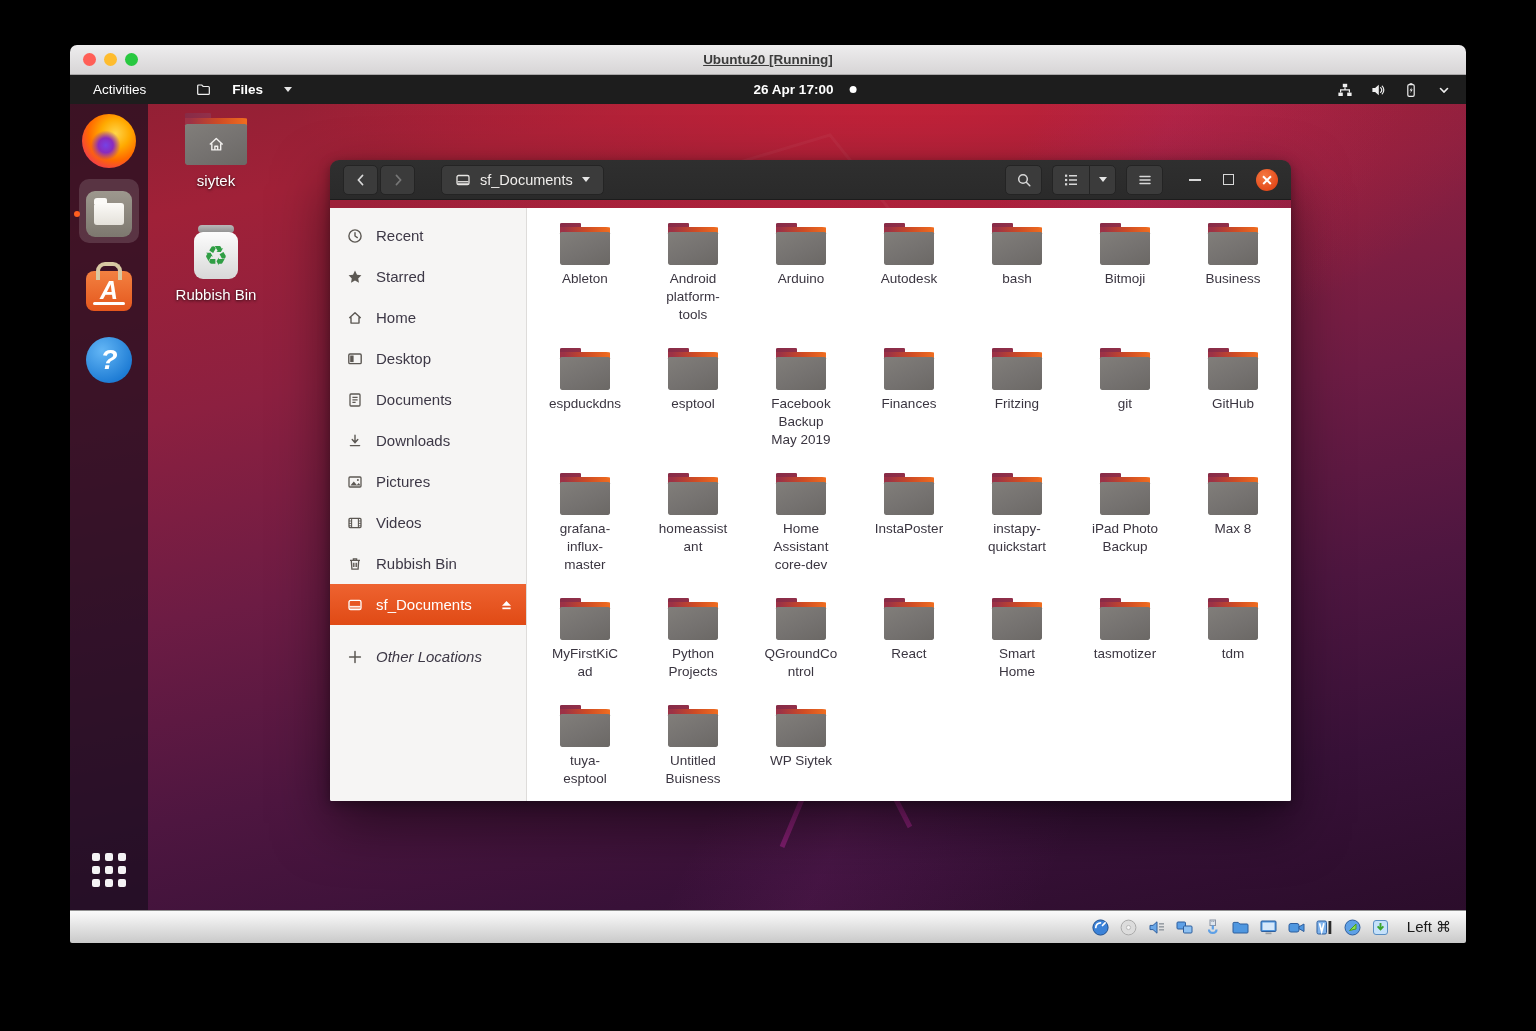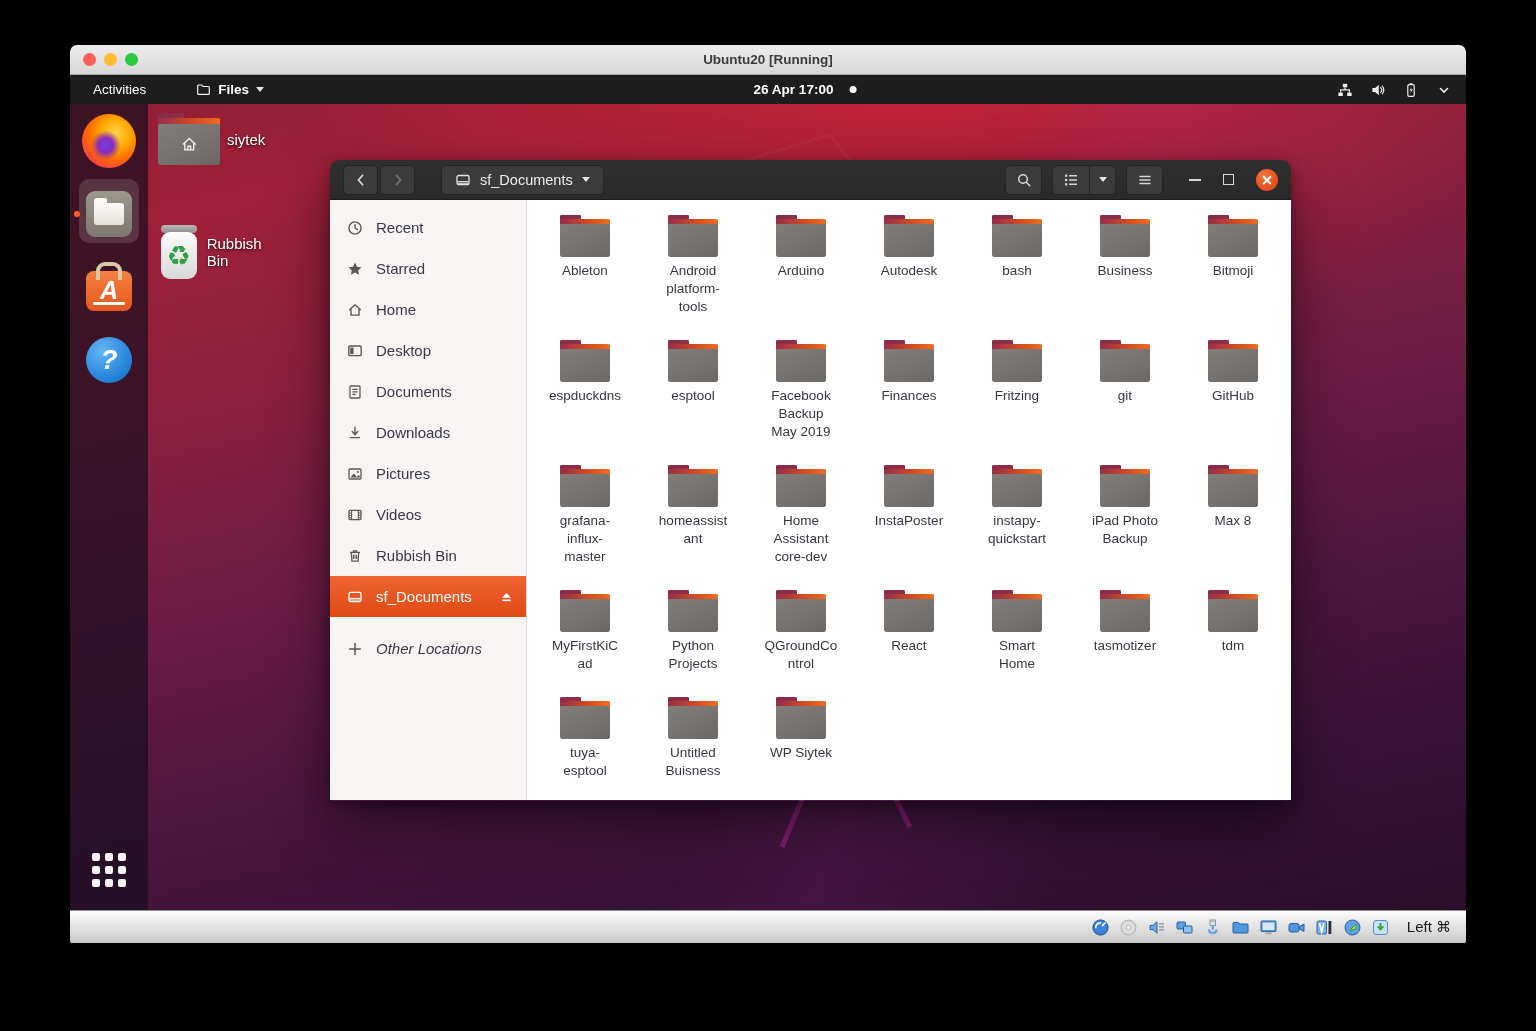--- a/index.html
+++ b/index.html
@@ -10,37 +10,37 @@
   
   .vm-window { position:absolute; left:70px; top:45px; width:1396px; height:898px;
     border-radius:7px 7px 2px 2px; overflow:hidden; box-shadow:0 18px 50px rgba(0,0,0,.55); }
 
   .mac-titlebar { position:relative; height:30px;
     background:linear-gradient(#eeedee,#d7d5d6); border-bottom:1px solid #a9a7a8;
     display:flex; align-items:center; }
   .traffic { display:flex; gap:8px; margin-left:13px; }
   .traffic span { width:13px; height:13px; border-radius:50%; display:block; }
   .mac-title { position:absolute; left:0; right:0; text-align:center; font-size:13.5px;
-    font-weight:bold; color:#3c3c3c; pointer-events:none; }
+    font-weight:bold; color:#3c3c3c; pointer-events:none;text-decoration:underline; }
 
   
   .desktop { position:relative; height:835px; overflow:hidden;
     background:
       radial-gradient(ellipse 1000px 520px at 60% -2%, rgba(205,34,56,.85), rgba(205,34,56,0) 62%),
       linear-gradient(168deg,#8e1f33 0%,#a02138 14%,#8c2040 32%,#6d1c44 50%,#4e1640 68%,#381138 84%,#2b0d2b 100%);
   }
   .desktop::after { content:""; position:absolute; inset:0; pointer-events:none;
     background:linear-gradient(115deg, transparent 55%, rgba(196,60,178,.10) 63%, transparent 76%); }
   .wp-pattern { position:absolute; left:0; top:0; pointer-events:none; }
 
   
   .topbar { position:relative; height:29px; background:#1d1d1d; color:#fff;
     display:flex; align-items:center; font-size:13.5px; z-index:30; }
   .tb-activities { margin-left:23px; cursor:pointer; }
-  .tb-appmenu { margin-left:50px; display:flex; align-items:center; gap:7px; cursor:pointer; font-weight:bold; }
+  .tb-appmenu { margin-left:50px; display:flex; align-items:center; gap:21px; cursor:pointer; font-weight:bold; }
   .tb-appmenu svg { width:15px; height:15px; }
   .caret-down { width:0; height:0; border-left:4px solid transparent; border-right:4px solid transparent;
     border-top:5px solid #e6e6e6; display:inline-block; }
   .tb-clock { position:absolute; left:50%; transform:translateX(-50%); margin-left:37px;
     display:flex; align-items:center; gap:16px; font-weight:bold; }
   .notif-dot { width:7px; height:7px; border-radius:50%; background:#fff; }
   .tb-indicators { position:absolute; right:14px; display:flex; align-items:center; gap:17px; }
   .tb-indicators svg { width:16px; height:16px; display:block; }
 
   
@@ -68,21 +68,21 @@
   .ic-software::after { content:""; position:absolute; bottom:6px; left:7px; right:7px; height:3px; background:#fff; border-radius:2px; }
   .ic-help { width:46px; height:46px; border-radius:50%;
     background:radial-gradient(circle at 35% 30%, #63b6f5, #1d7bd4 75%);
     display:flex; align-items:center; justify-content:center; color:#fff; font-size:28px; font-weight:bold; }
   .dock-spacer { flex:1; }
   .app-grid { width:78px; height:64px; display:flex; align-items:center; justify-content:center; cursor:pointer; margin-bottom:8px; }
   .app-grid .g { display:grid; grid-template-columns:repeat(3,8px); gap:5px; }
   .app-grid .g i { width:8px; height:8px; background:#f4f2f4; border-radius:2px; }
 
   
-  .desk-icon { position:absolute; width:116px; display:flex; flex-direction:row; align-items:center; gap:7px; cursor:pointer; z-index:5; }
+  .desk-icon { position:absolute; width:116px; display:flex; flex-direction:column; align-items:center; gap:7px; cursor:pointer; z-index:5; }
   .desk-icon .lbl { color:#fff; font-size:15px; text-shadow:0 1px 3px rgba(0,0,0,.8); }
 
   
   .folder-ic { position:relative; }
   .folder-ic .tab { position:absolute; left:0; top:0; width:42%; height:30%;
     background:linear-gradient(100deg,#872b46,#93304a); border-radius:8% 6% 0 0; }
   .folder-ic .strip { position:absolute; left:0; top:9%; right:0; height:22%;
     background:linear-gradient(90deg,#9c3246 8%,#cf4c24 55%,#f06d1f 100%); border-radius:0 8% 0 0; }
   .folder-ic .bodyp { position:absolute; left:0; top:22%; right:0; bottom:0;
     background:linear-gradient(155deg,#817e7a 0%,#757270 55%,#6b6865 100%); border-radius:4% 4% 7% 7%; }
@@ -120,21 +120,21 @@
   .win-ctrl { display:flex; align-items:center; gap:22px; margin-left:26px; }
   .wc-min { width:12px; height:2px; background:#d8d8d8; cursor:pointer; }
   .wc-max { width:11px; height:11px; border:1.5px solid #d8d8d8; cursor:pointer; }
   .wc-close { position:relative; width:22px; height:22px; border-radius:50%;
     background:radial-gradient(circle at 38% 32%, #f57840, #e3491a 75%); cursor:pointer; }
   .wc-close::before,.wc-close::after { content:""; position:absolute; left:50%; top:50%; width:11px; height:1.8px;
     background:#fff; }
   .wc-close::before { transform:translate(-50%,-50%) rotate(45deg); }
   .wc-close::after  { transform:translate(-50%,-50%) rotate(-45deg); }
 
-  .win-body { display:flex; height:600px; background:#fff; }
+  .win-body { display:flex; height:600px; background:#fff;margin-top:8px; }
   .sidebar { width:197px; background:#f6f5f4; border-right:1px solid #dedcda; padding-top:7px; overflow:hidden; }
   .sb-item { height:41px; display:flex; align-items:center; gap:13px; padding:0 12px 0 17px;
     font-size:15px; color:#3d3846; cursor:pointer; }
   .sb-item .sb-ic { width:16px; height:16px; color:#5c5853; flex:none; }
   .sb-item .sb-ic svg { width:16px; height:16px; display:block; }
   .sb-item .sb-lbl { flex:1; white-space:nowrap; }
   .sb-item.selected { background:linear-gradient(#ee6330,#e04a15); color:#fff; }
   .sb-item.selected .sb-ic { color:#fff; }
   .sb-item.gap { margin-top:11px;font-style:italic; }
   .sb-eject { width:15px; height:15px; color:#fff; cursor:pointer; }
@@ -491,31 +491,31 @@
                     <div>bash</div>
                   </div>
                 </div>
                 <div class="cell">
                   <div class="folder-ic">
                     <i class="tab"></i>
                     <i class="strip"></i>
                     <i class="bodyp"></i>
                   </div>
                   <div class="flabel">
+                    <div>Bitmoji</div>
+                  </div>
+                </div>
+                <div class="cell">
+                  <div class="folder-ic">
+                    <i class="tab"></i>
+                    <i class="strip"></i>
+                    <i class="bodyp"></i>
+                  </div>
+                  <div class="flabel">
                     <div>Business</div>
-                  </div>
-                </div>
-                <div class="cell">
-                  <div class="folder-ic">
-                    <i class="tab"></i>
-                    <i class="strip"></i>
-                    <i class="bodyp"></i>
-                  </div>
-                  <div class="flabel">
-                    <div>Bitmoji</div>
                   </div>
                 </div>
                 <div class="cell">
                   <div class="folder-ic">
                     <i class="tab"></i>
                     <i class="strip"></i>
                     <i class="bodyp"></i>
                   </div>
                   <div class="flabel">
                     <div>espduckdns</div>

